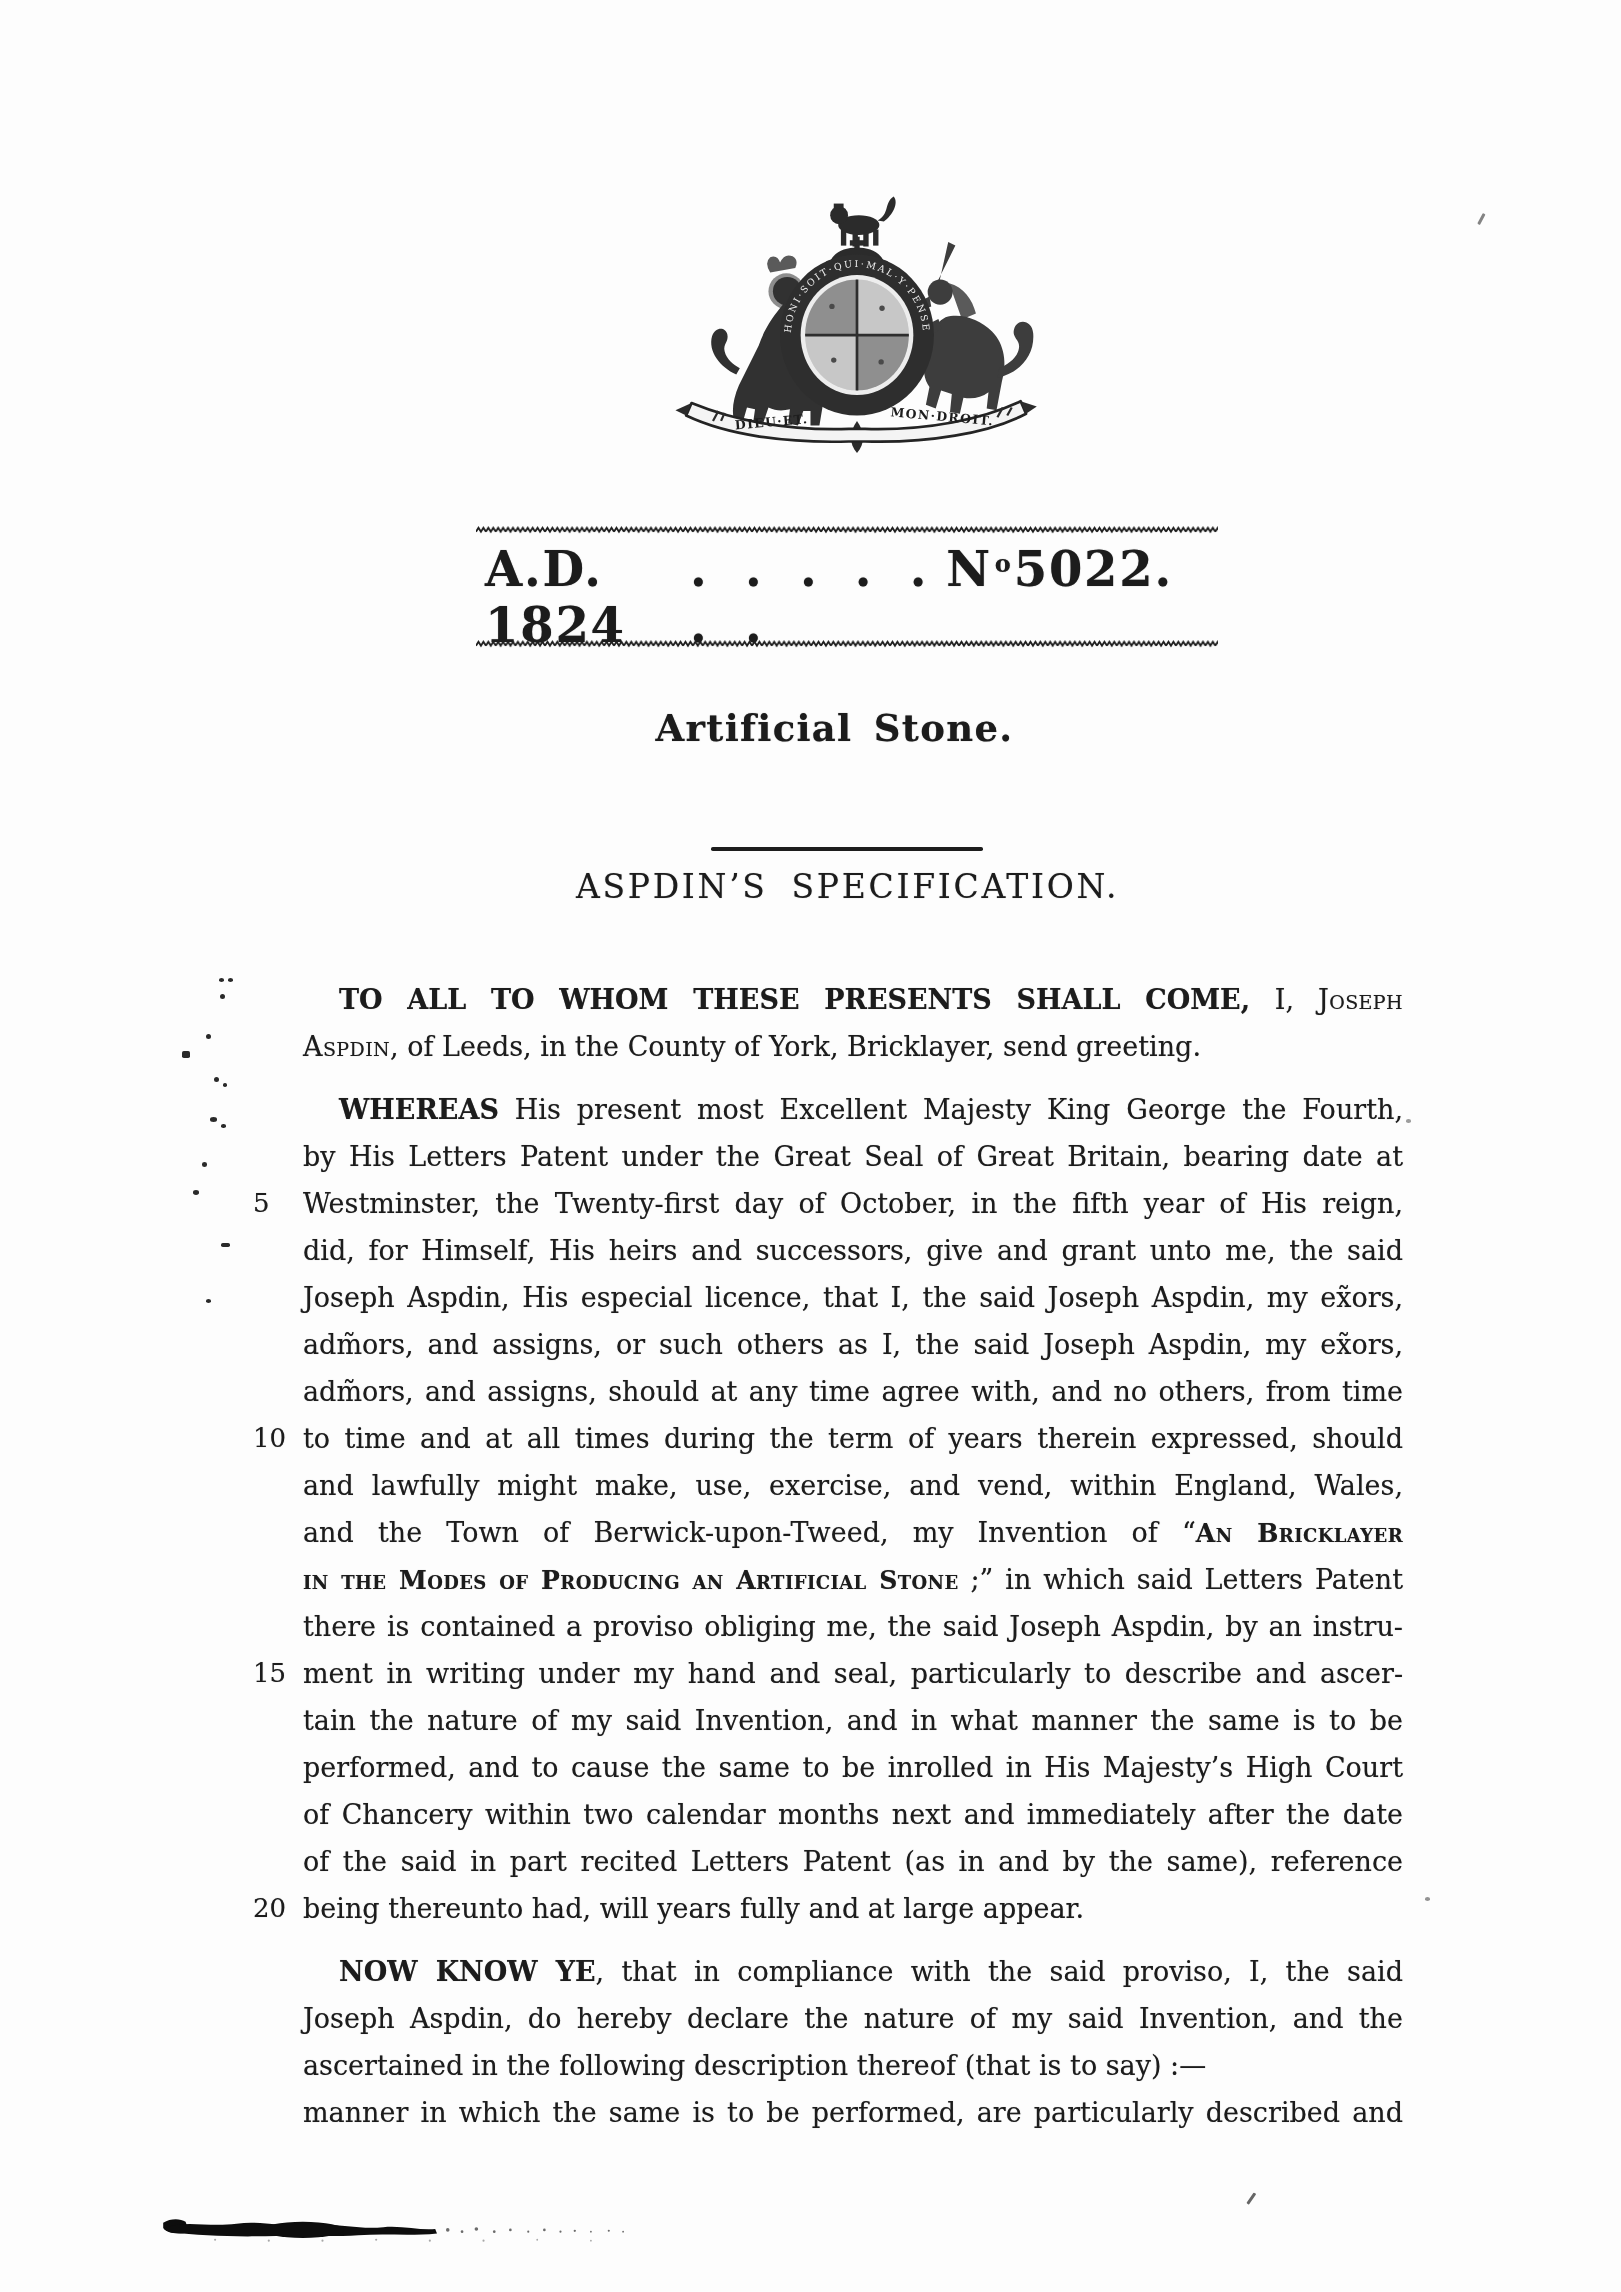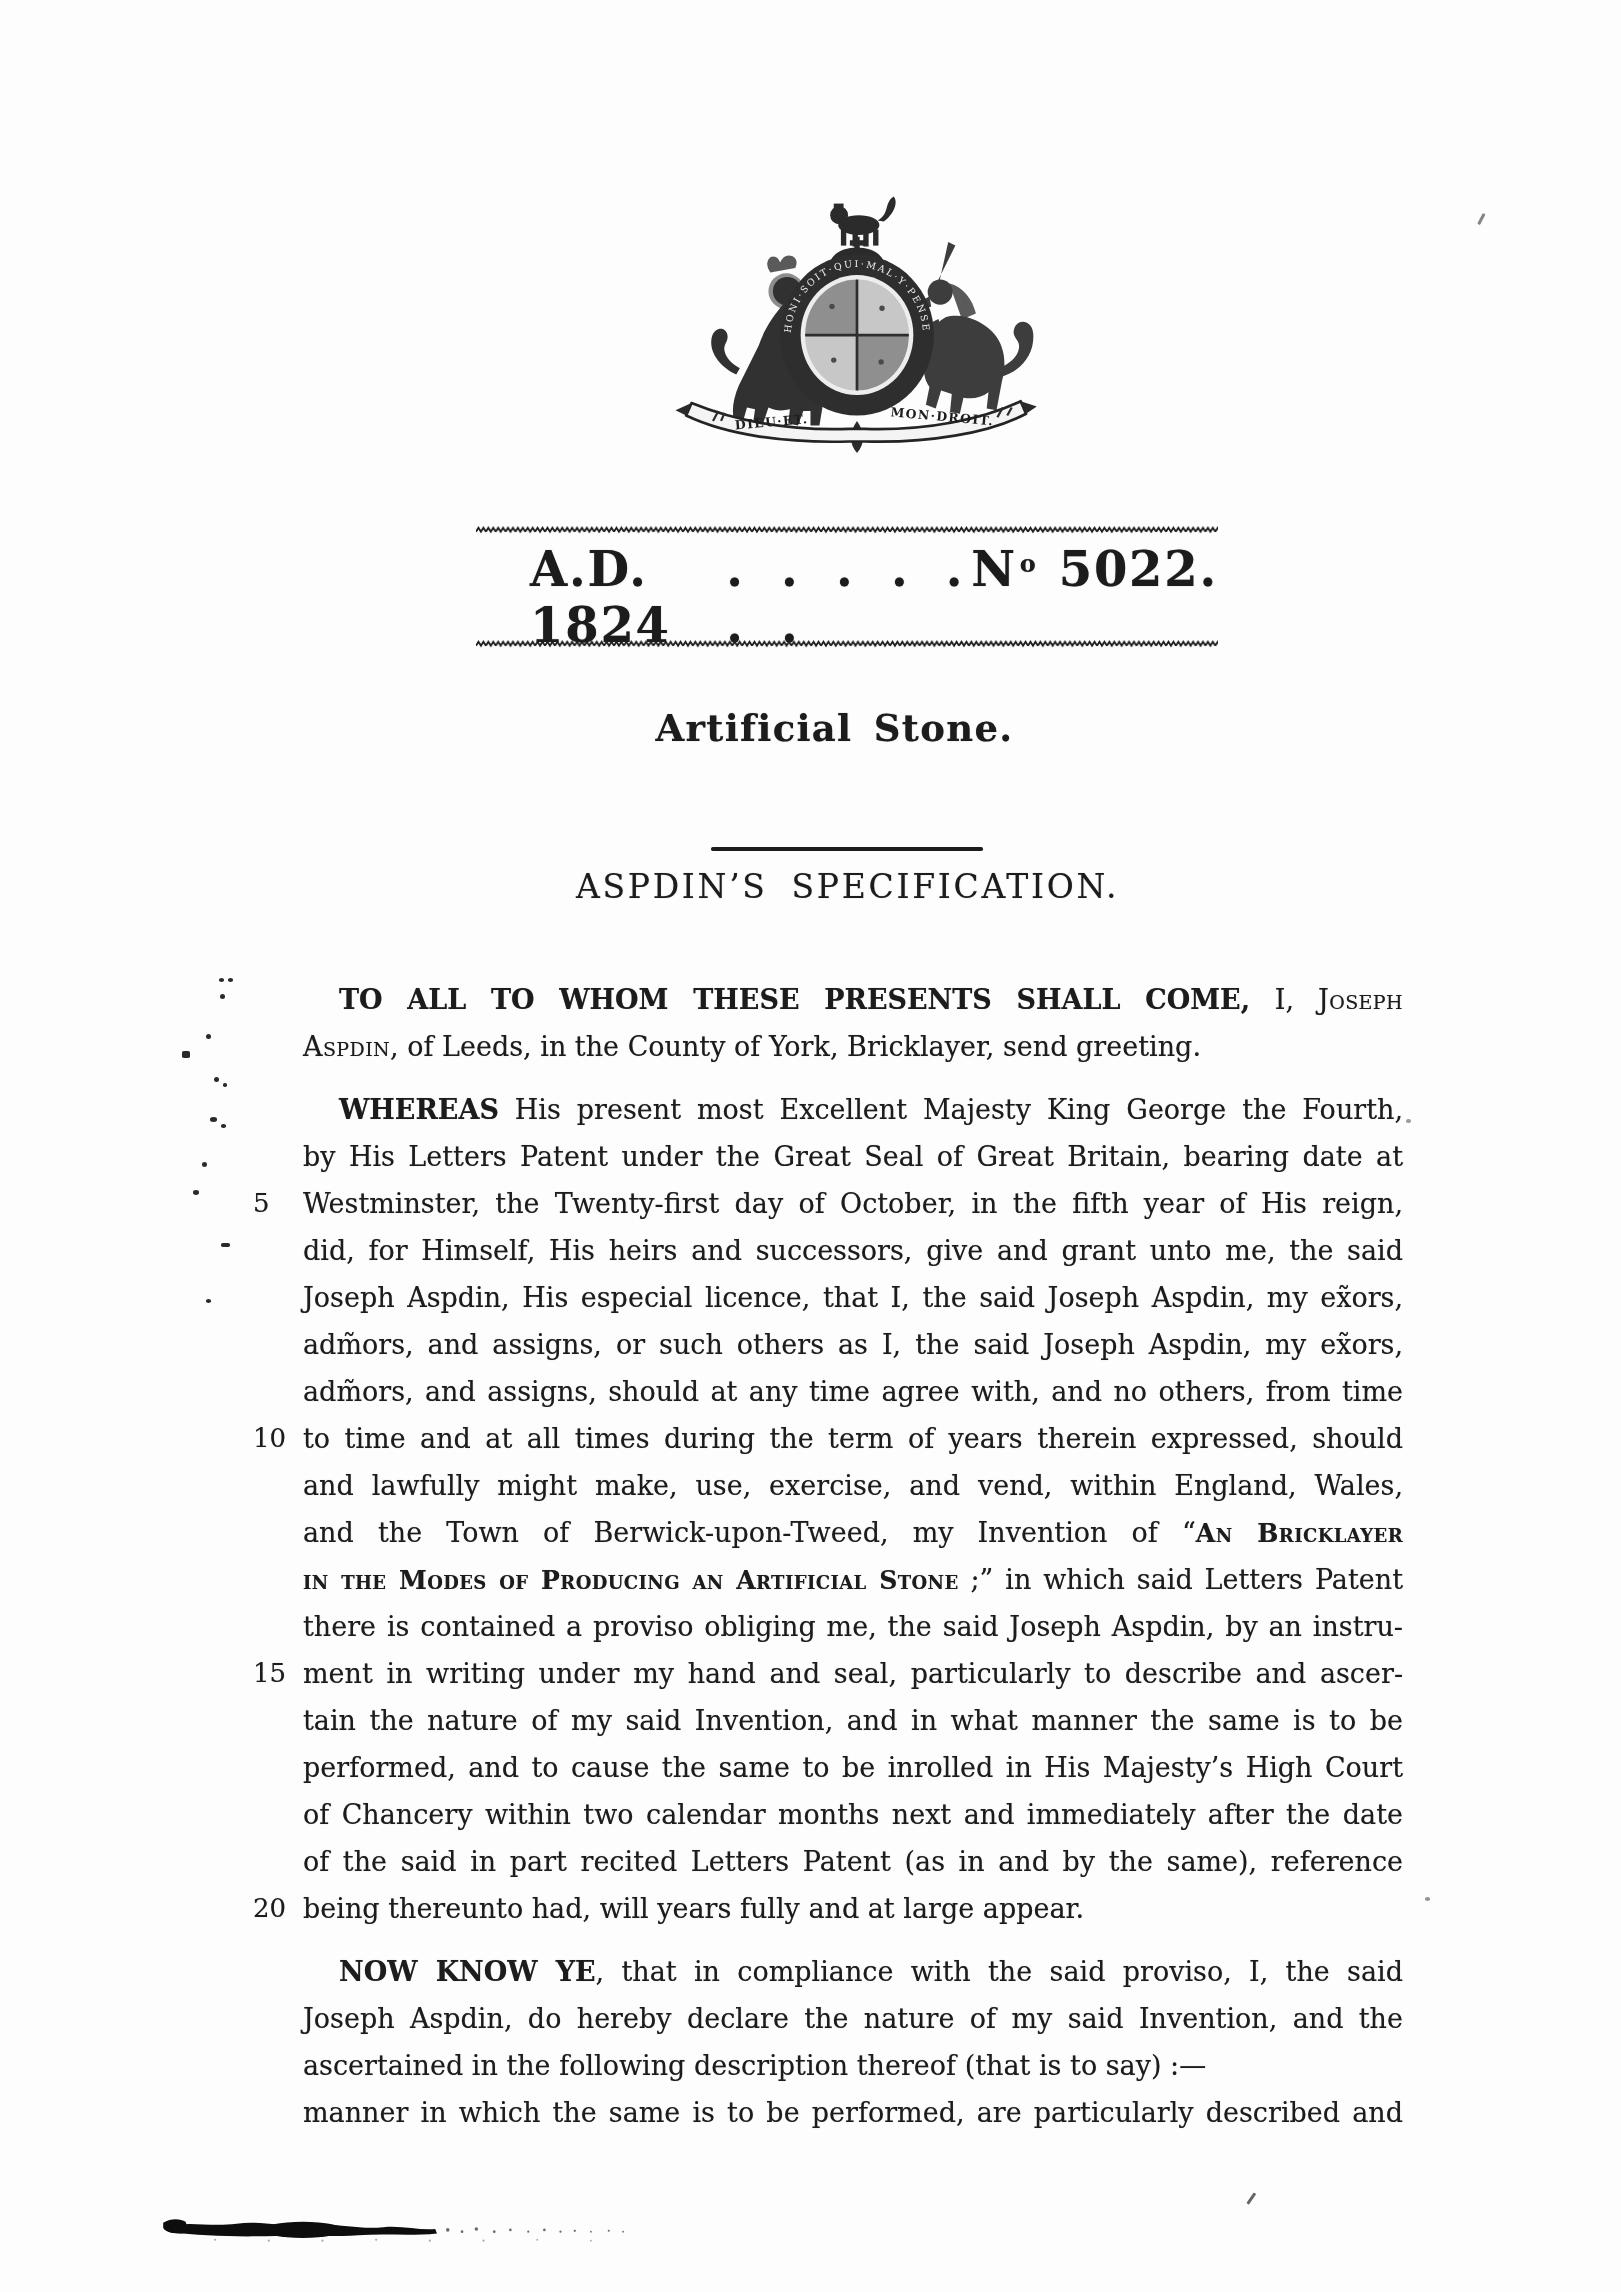--- a/index.html
+++ b/index.html
@@ -9,29 +9,29 @@
     height: 2293px;
     background: #fdfdfd;
     overflow: hidden;
     font-family: "DejaVu Serif", "Liberation Serif", serif;
     color: #1c1c1c;
   }
   .abs { position: absolute; }
 
   
   .patent-line {
-    left: 530px; top: 541px; width: 688px; height: 79px;
+    left: 485px; top: 541px; width: 688px; height: 79px;
     display: flex; justify-content: space-between; align-items: baseline;
     font-size: 48px; font-weight: 700; letter-spacing: 1.8px;
     text-shadow: 0 0 0.9px rgba(20,20,20,.55);
   }
   .patent-line .dots { font-weight: 700; word-spacing: 21.5px; letter-spacing: 0; }
   .no-group { white-space: nowrap; }
   .no-sup { font-size: 0.5em; vertical-align: 0.6em; margin-left: 2.7px; letter-spacing: 0; }
-  .no-val { margin-left: 23px; }
+  .no-val { margin-left: 3px; }
 
   
   .doc-title {
     left: 288px; top: 706px; width: 1093px; text-align: center;
     font-size: 37px; font-weight: 700; letter-spacing: 1.3px;
     word-spacing: 7.2px;
     text-shadow: 0 0 0.9px rgba(20,20,20,.5);
   }
   .title-rule { left: 711px; top: 847px; width: 272px; height: 3.6px; background: #1d1d1d; border-radius: 1.8px; }
   .spec-title {

